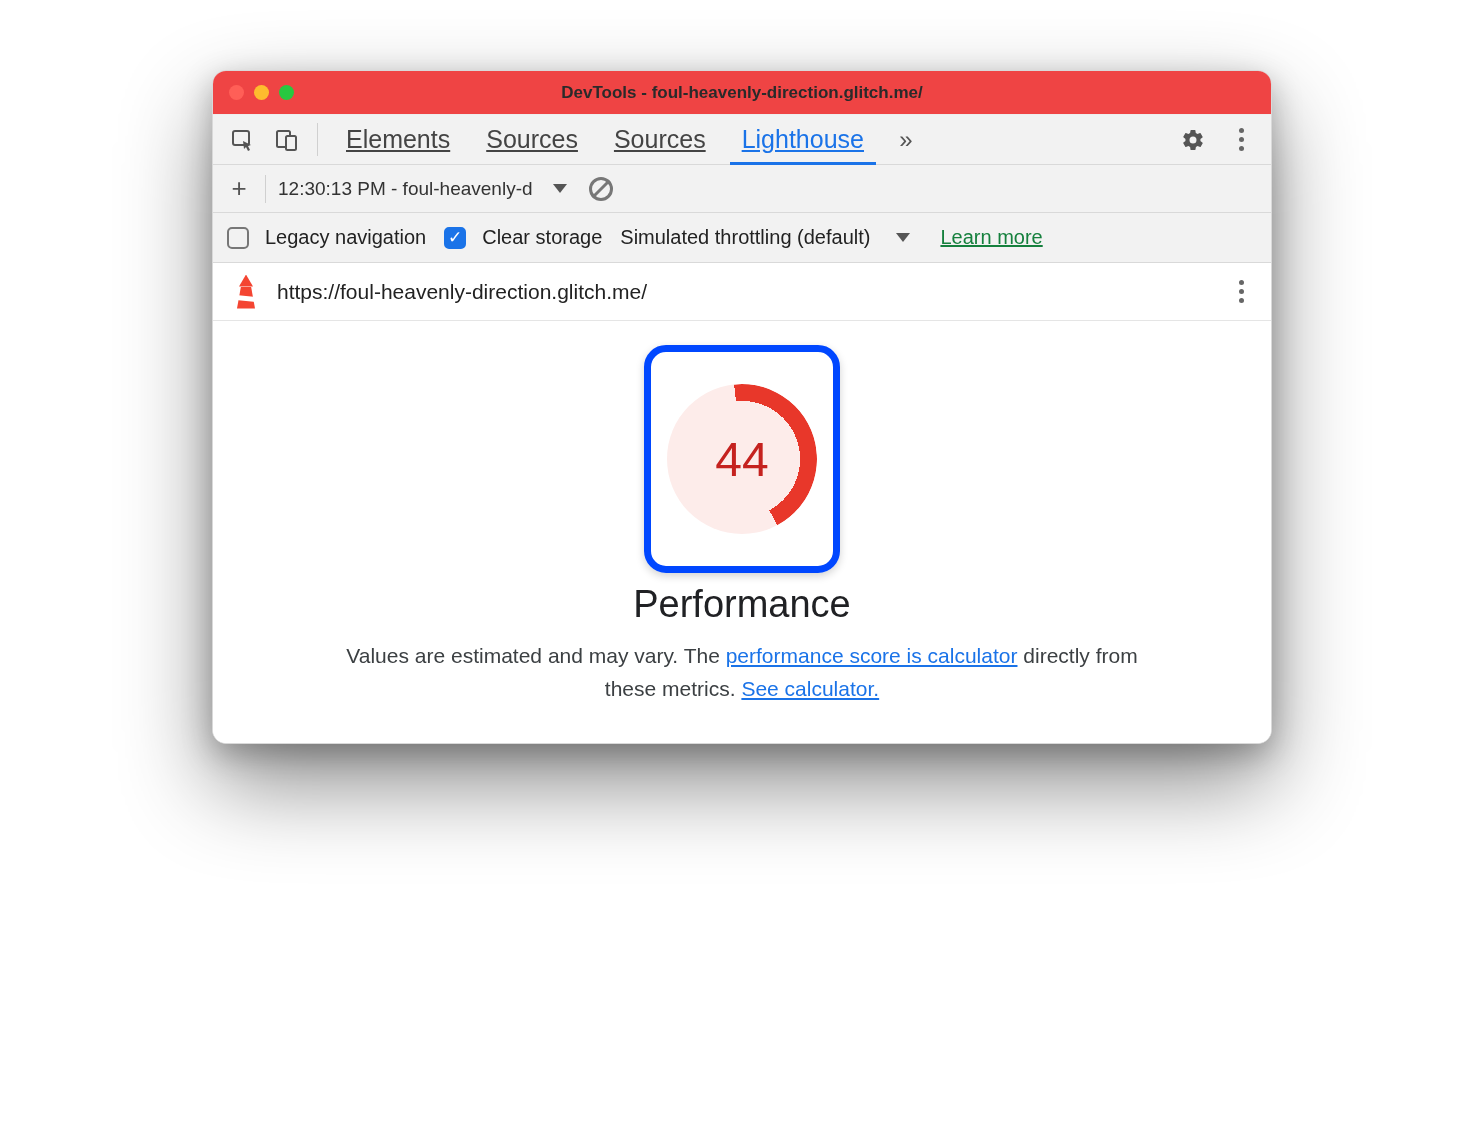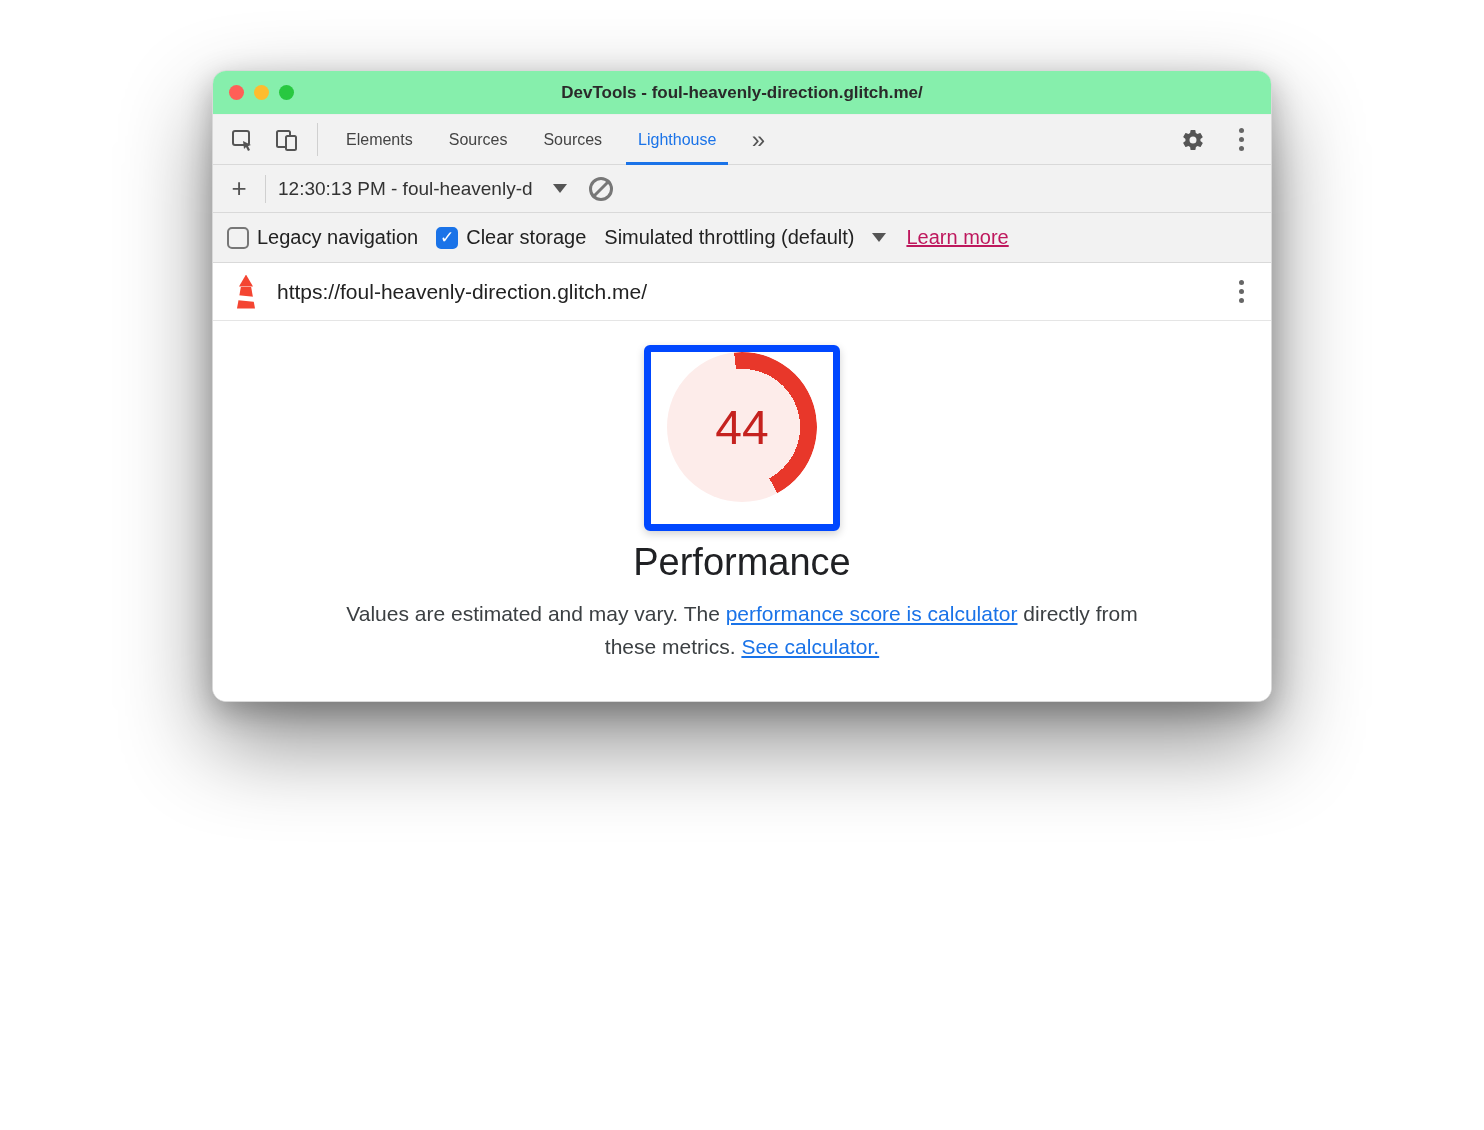--- a/index.html
+++ b/index.html
@@ -22,21 +22,21 @@
     width: 1060px;
     background: #fff;
     border-radius: 14px;
     box-shadow: 0 40px 90px rgba(0,0,0,0.45), 0 10px 30px rgba(0,0,0,0.25);
     overflow: hidden;
     border: 1px solid #d9d9d9;
   }
   
   .titlebar {
     height: 44px;
-    background: #86efac;
+    background: #ef4444;
     display: flex;
     align-items: center;
     padding: 12px 16px;
     border-bottom: 1px solid #eee;
     position: relative;
   }
   .traffic {
     display: flex; gap: 10px;
   }
   .dot { width: 15px; height: 15px; border-radius: 50%; }
@@ -72,24 +72,25 @@
   .tb-divider {
     width: 1px;
     background: #d0d0d0;
     margin: 8px 6px;
   }
   .tabs { display: flex; align-items: stretch; }
   .tab {
     padding: 0 18px;
     display: flex;
     align-items: center;
-    font-size: 16px;
+    font-size: 25px;
     color: #444;
     cursor: pointer;
     position: relative;
+    text-decoration: underline;
   }
   .tab.active {
     color: #1a73e8;
   }
   .tab.active::after {
     content: "";
     position: absolute;
     left: 6px; right: 6px; bottom: -1px;
     height: 3px;
     background: #1a73e8;
@@ -132,22 +133,22 @@
     border-bottom: 1px solid #d9d9d9;
     display:flex;align-items:center;gap:18px;
     padding: 0 14px;
     font-size: 20px;
     color: #222;
   }
   .chk {
     width:22px;height:22px;border:2px solid #777;border-radius:5px;display:inline-flex;align-items:center;justify-content:center;flex:0 0 auto;
   }
   .chk.checked { background:#1a73e8;border-color:#1a73e8;color:#fff;font-size:17px; }
-  .optitem { display:flex;align-items:center;gap:8px; }
-  .learn-link { text-decoration: underline; color:#be185d; margin-left:2px; }
+  .optitem { display:flex;align-items:center;gap:16px; }
+  .learn-link { text-decoration: underline; color:#15803d; margin-left:12px; }
   
   .urlbar {
     height: 58px;
     background:#fff;
     border-bottom:1px solid #e5e5e5;
     display:flex;align-items:center;justify-content:space-between;
     padding: 0 18px;
     font-size: 21px;
     color:#222;
   }
@@ -162,25 +163,25 @@
     width:24px;display:flex;flex-direction:column;align-items:center;gap:4px;color:#555;
   }
   .dots3 span{width:5px;height:5px;border-radius:50%;background:#666;}
   
   .report {
     background:#fff;
     padding: 24px 20px 38px;
     text-align:center;
   }
   .gauge-box {
-    width: 196px; height: 186px;
+    width: 196px; height: 228px;
     border: 7px solid #0047ff;
-    border-radius: 6px;
+    border-radius: 22px;
     margin: 0 auto 10px;
-    display:flex;justify-content:center;
+    display:flex;align-items:center;justify-content:center;
     box-shadow: 0 3px 8px rgba(0,0,0,0.18);
   }
   .gauge {
     width: 150px; height: 150px; position: relative;
   }
   .gauge-bg {
     position:absolute;inset:0;border-radius:50%;background:#fdecea;
   }
   .gauge-arc {
     position:absolute;inset:0;border-radius:50%;

